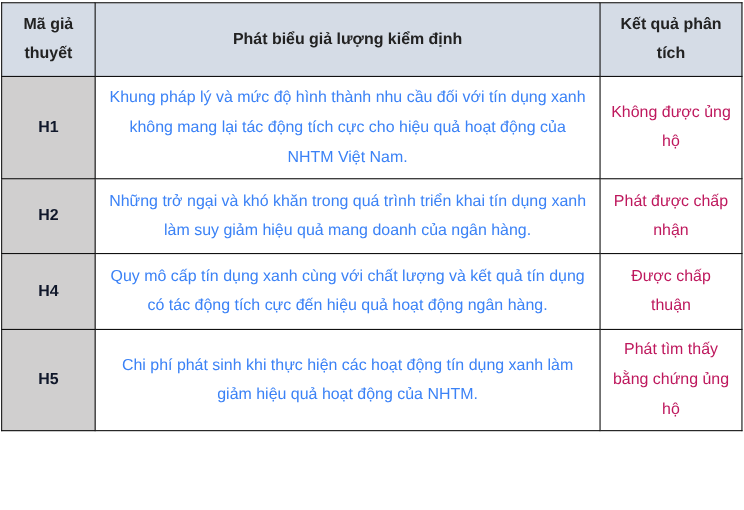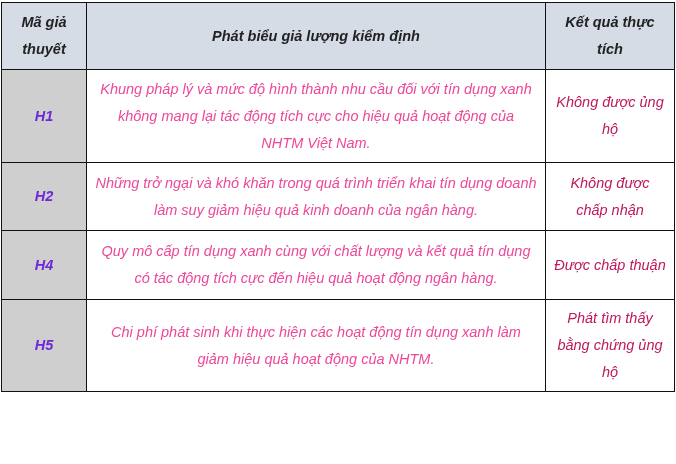--- a/index.html
+++ b/index.html
@@ -1,55 +1,55 @@
 <!DOCTYPE html>
 <html><head>
   <meta charset="utf-8">
   <style>
     html, body { margin: 0; padding: 0; background: #ffffff; }
     body { width: 676px; height: 464px; position: relative; overflow: hidden;
            font-family: "Liberation Sans", sans-serif; color: #1a1a1a; }
     table { position: absolute; left: 1px; top: 2px; border-collapse: collapse;
-            table-layout: fixed; width: 673px; font-style: italic; }
+            table-layout: fixed; width: 673px; }
     td, th { border: 1px solid #111; text-align: center; vertical-align: middle;
              font-size: 14.5px; line-height: 27px; padding: 0 8px; }
     th { background: #d5dce6; font-weight: bold; color: #222; height: 66px; }
-    td.code { background: #d0cfcf; font-weight: bold; color: #6d28d9; }
-    td.stmt { color: #ec4899; }
+    td.code { background: #d0cfcf; font-weight: bold; color: #0f172a; }
+    td.stmt { color: #3b82f6; }
     td.res { color: #be185d; }
     col.c1 { width: 85px; } col.c2 { width: 459px; } col.c3 { width: 129px; }
     tr.r1 td { height: 92px; } tr.r2 td { height: 67px; } tr.r3 td { height: 65px; }
     tr.r4 td { height: 68px; } tr.r5 td { height: 91px; }
   </style>
 </head>
 <body>
 
 <table>
   <colgroup>
       <col class="c1">
       <col class="c2">
       <col class="c3">
     </colgroup>
   <thead>
     <tr>
       <th>Mã giả thuyết</th>
       <th>Phát biểu giả lượng kiểm định</th>
-      <th>Kết quả thực tích</th>
+      <th>Kết quả phân tích</th>
     </tr>
   </thead>
   <tbody>
     <tr class="r1">
       <td class="code">H1</td>
       <td class="stmt">Khung pháp lý và mức độ hình thành nhu cầu đối với tín dụng xanh không mang lại tác động tích cực cho hiệu quả hoạt động của NHTM Việt Nam.</td>
       <td class="res">Không được ủng hộ</td>
     </tr>
     <tr class="r2">
       <td class="code">H2</td>
-      <td class="stmt">Những trở ngại và khó khăn trong quá trình triển khai tín dụng doanh làm suy giảm hiệu quả kinh doanh của ngân hàng.</td>
-      <td class="res">Không được chấp nhận</td>
+      <td class="stmt">Những trở ngại và khó khăn trong quá trình triển khai tín dụng xanh làm suy giảm hiệu quả mang doanh của ngân hàng.</td>
+      <td class="res">Phát được chấp nhận</td>
     </tr>
     <tr class="r4">
       <td class="code">H4</td>
       <td class="stmt">Quy mô cấp tín dụng xanh cùng với chất lượng và kết quả tín dụng có tác động tích cực đến hiệu quả hoạt động ngân hàng.</td>
       <td class="res">Được chấp thuận</td>
     </tr>
     <tr class="r5">
       <td class="code">H5</td>
       <td class="stmt">Chi phí phát sinh khi thực hiện các hoạt động tín dụng xanh làm giảm hiệu quả hoạt động của NHTM.</td>
       <td class="res">Phát tìm thấy bằng chứng ủng hộ</td>

